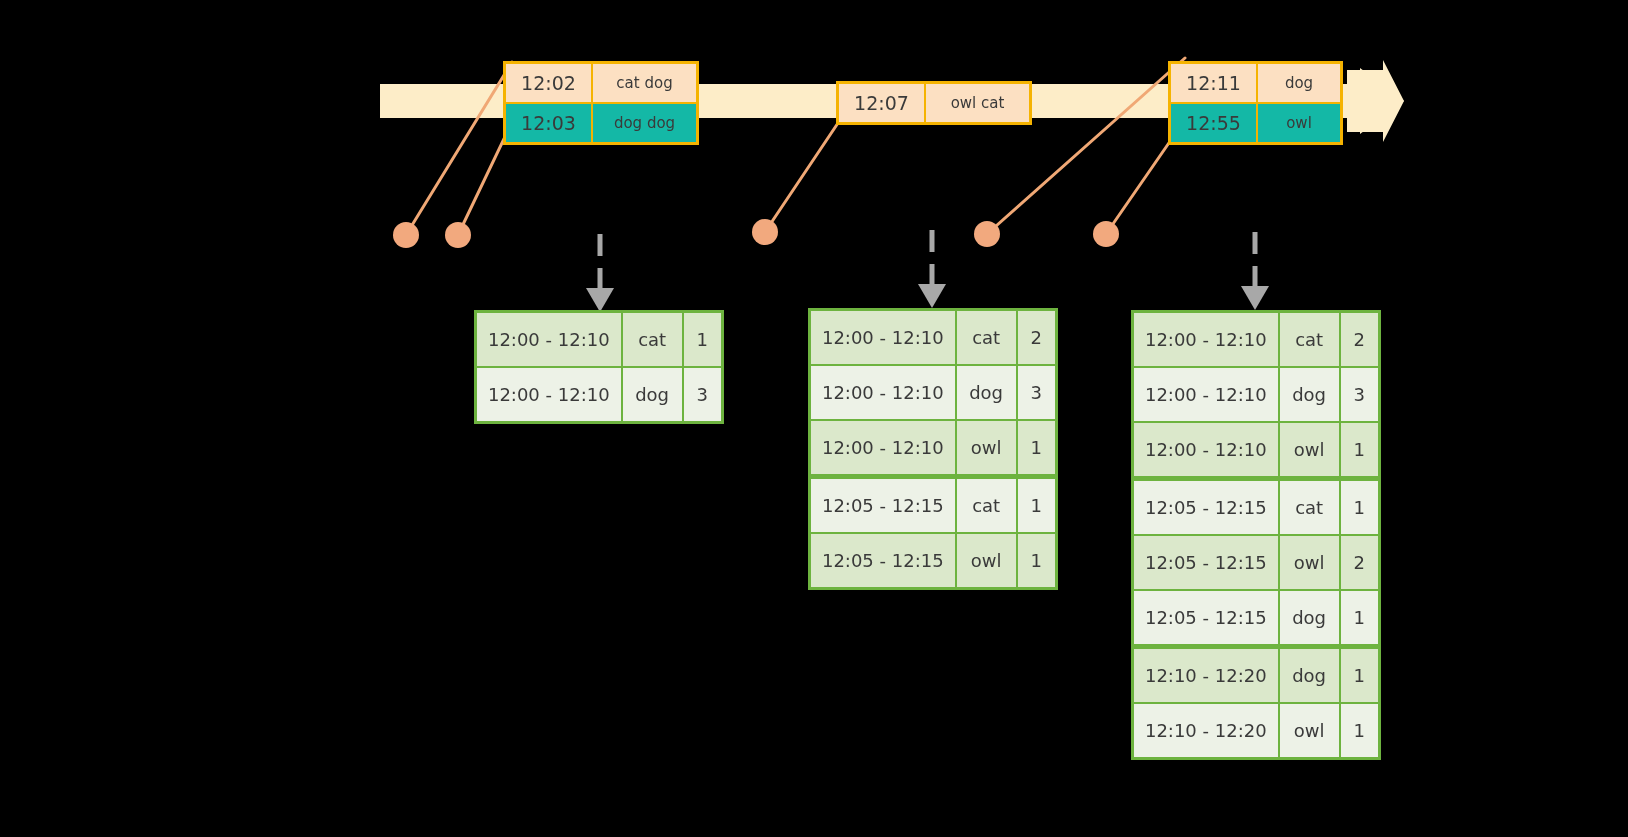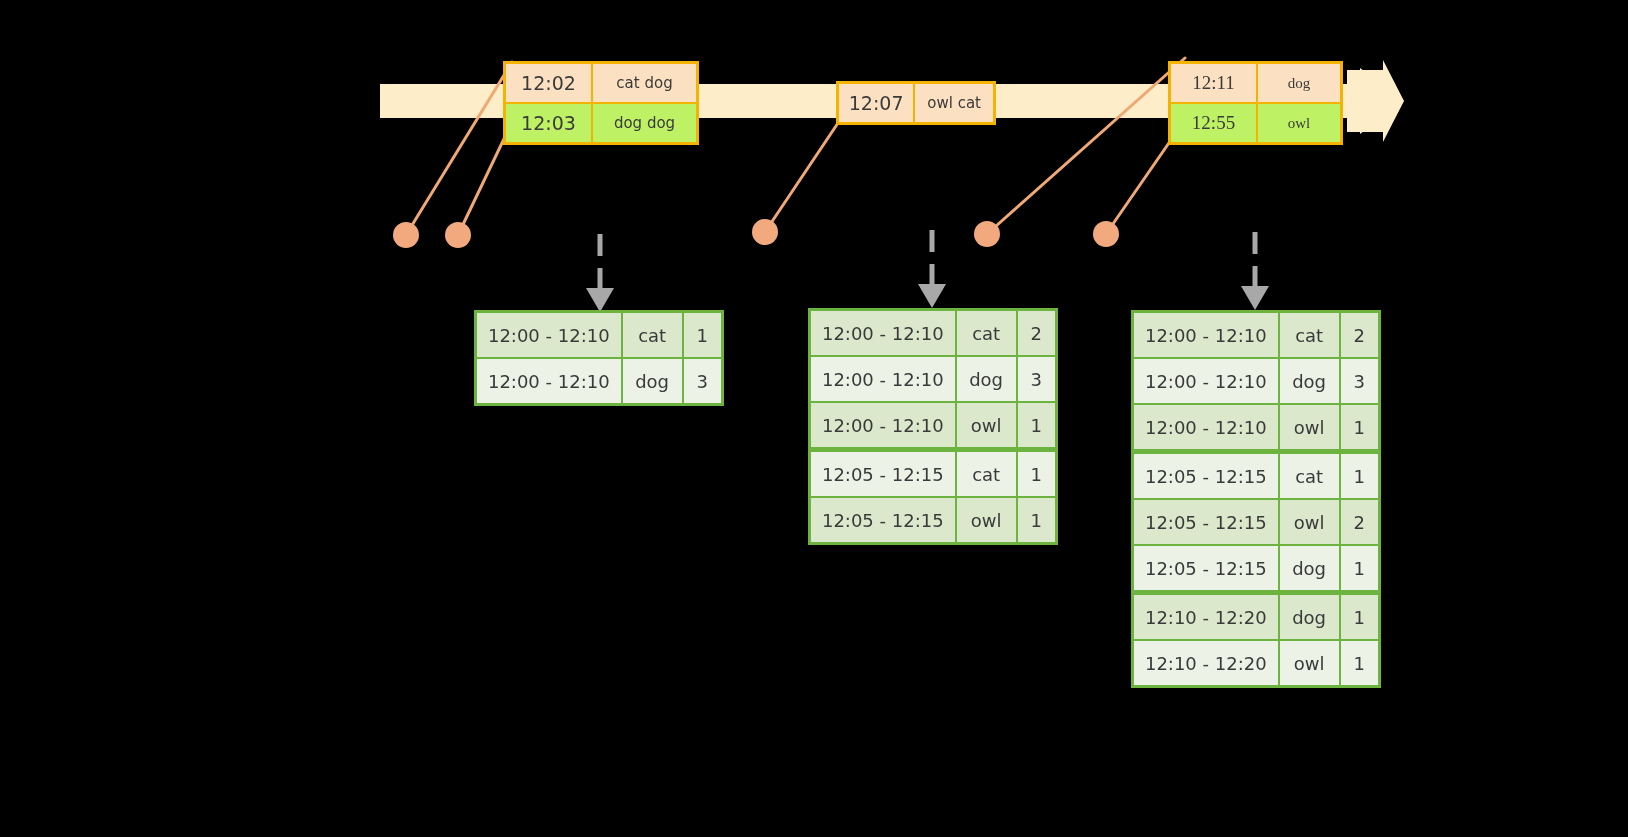--- a/index.html
+++ b/index.html
@@ -26,30 +26,30 @@
   .evt-time{
     width:85px;display:flex;align-items:center;justify-content:center;
     font-size:19px;border-right:2px solid #F5B301;
     white-space:nowrap;
   }
   .evt-words{
     flex:1;display:flex;align-items:center;justify-content:center;
     font-size:15px;white-space:nowrap;padding:0 12px;
   }
   .tone-a .evt-time,.tone-a .evt-words{background:#FCE0C2;}
-  .tone-b .evt-time,.tone-b .evt-words{background:#bef264;}
+  .tone-b .evt-time,.tone-b .evt-words{background:#14b8a6;}
 
   
   .res-table{
     position:absolute;
     border:3px solid #6DB33F;
     box-sizing:border-box;
     z-index:4;
   }
-  .res-row{display:flex;flex-direction:row;height:44px;}
+  .res-row{display:flex;flex-direction:row;height:53px;}
   .res-row + .res-row{border-top:2px solid #6DB33F;}
   .res-c0{
     display:flex;align-items:center;justify-content:center;
     font-size:18px;border-right:2px solid #6DB33F;white-space:nowrap;
   }
   .res-c1{
     display:flex;align-items:center;justify-content:center;
     font-size:18px;border-right:2px solid #6DB33F;white-space:nowrap;
   }
   .res-c2{
@@ -105,28 +105,28 @@
     <div class="evt-row tone-a">
       <div class="evt-time">12:02</div>
       <div class="evt-words">cat dog</div>
     </div>
     <div class="evt-row tone-b">
       <div class="evt-time">12:03</div>
       <div class="evt-words">dog dog</div>
     </div>
   </div>
 
-  <div class="evt-box" style="left:836px;top:81px;width:160px;">
+  <div class="evt-box" style="left:836px;top:81px;width:196px;">
     <div class="evt-row tone-a">
       <div class="evt-time">12:07</div>
       <div class="evt-words">owl cat</div>
     </div>
   </div>
 
-  <div class="evt-box" style="left:1168px;top:61px;width:175px;font-family:Liberation Serif, serif;">
+  <div class="evt-box" style="left:1168px;top:61px;width:175px;">
     <div class="evt-row tone-a">
       <div class="evt-time">12:11</div>
       <div class="evt-words">dog</div>
     </div>
     <div class="evt-row tone-b">
       <div class="evt-time">12:55</div>
       <div class="evt-words">owl</div>
     </div>
   </div>
 

